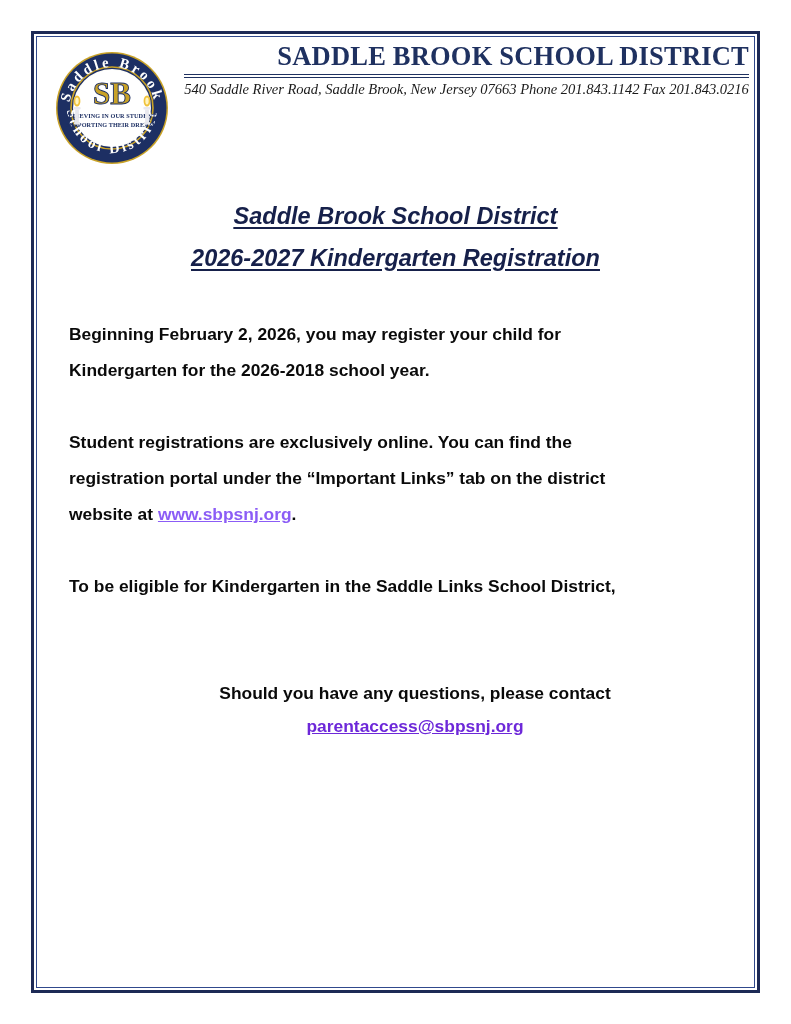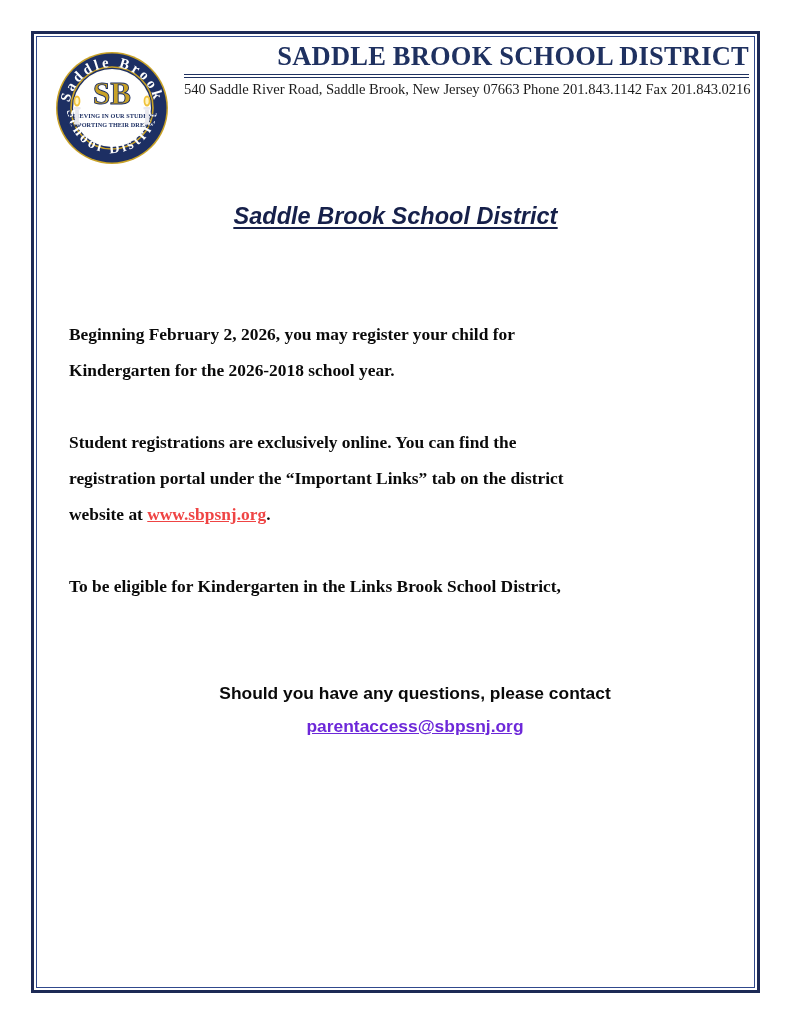--- a/index.html
+++ b/index.html
@@ -93,20 +93,21 @@
     height: 2.5px;
   }
   .district-address {
     font-family: "Liberation Serif", serif;
     font-size: 14.6px;
     color: #1b1b1b;
     text-align: center;
     margin-top: 3px;
     white-space: nowrap;
     letter-spacing: -0.05px;
+    font-style: italic;
   }
 
   
   .title-block {
     position: absolute;
     left: 0;
     top: 168px;
     width: 717px;
     text-align: center;
   }
@@ -124,21 +125,21 @@
   }
   .title-line:last-child { margin-bottom: 0; }
   .title-line span { text-decoration: underline; }
 
   
   .body-text {
     position: absolute;
     left: 32px;
     top: 279px;
     width: 660px;
-    font-family: Liberation Serif, serif;
+    font-family: Liberation Sans, sans-serif;
     font-weight: bold;
     font-size: 17.4px;
     color: #0a0a0a;
     line-height: 36px;
   }
   .para { margin: 0 0 36px 0; }
   .para.tight { margin-bottom: 0; }
 
   .closing {
     position: absolute;
@@ -147,21 +148,21 @@
     width: 660px;
     text-align: center;
     font-family: "Liberation Sans", sans-serif;
     font-weight: bold;
     font-size: 17.4px;
     color: #0a0a0a;
     line-height: 33px;
   }
 
   a.link, .link {
-    color: #ef4444;
+    color: #8b5cf6;
     text-decoration: underline;
     font-weight: bold;
     margin-top: 24px;
   }
   .link-email {
     color: #6d28d9;
     text-decoration: underline;
     font-weight: bold;
   }
 </style>
@@ -224,37 +225,38 @@
 
       <div class="letterhead-text">
         <div class="district-name">SADDLE BROOK SCHOOL DISTRICT</div>
         <div class="rule-double"></div>
         <div class="district-address">540 Saddle River Road, Saddle Brook, New Jersey 07663 Phone 201.843.1142  Fax 201.843.0216</div>
       </div>
     </div>
 
     <div class="title-block">
       <div class="title-line"><span>Saddle Brook School District</span></div>
+      <div class="title-line"><span>2026-2027 Kindergarten Registration</span></div>
     </div>
 
     <div class="body-text">
 
       <p class="para">
         <span>Beginning February 2, 2026, you may register your child for</span><br>
         <span>Kindergarten for the 2026-2018 school year.</span>
       </p>
 
       <p class="para">
         <span>Student registrations are exclusively online. You can find the</span><br>
         <span>registration portal under the “Important Links” tab on the district</span><br>
         <span>website at </span><a class="link" href="#">www.sbpsnj.org</a><span>.</span>
       </p>
 
       <p class="para tight">
-        <span>To be eligible for Kindergarten in the Links Brook School District,</span><br>
+        <span>To be eligible for Kindergarten in the Saddle Links School District,</span><br>
       </p>
     </div>
 
     <div class="closing">
       <div>Should you have any questions, please contact</div>
       <div>
         <a class="link-email" href="#">parentaccess@sbpsnj.org</a>
       </div>
     </div>
 

